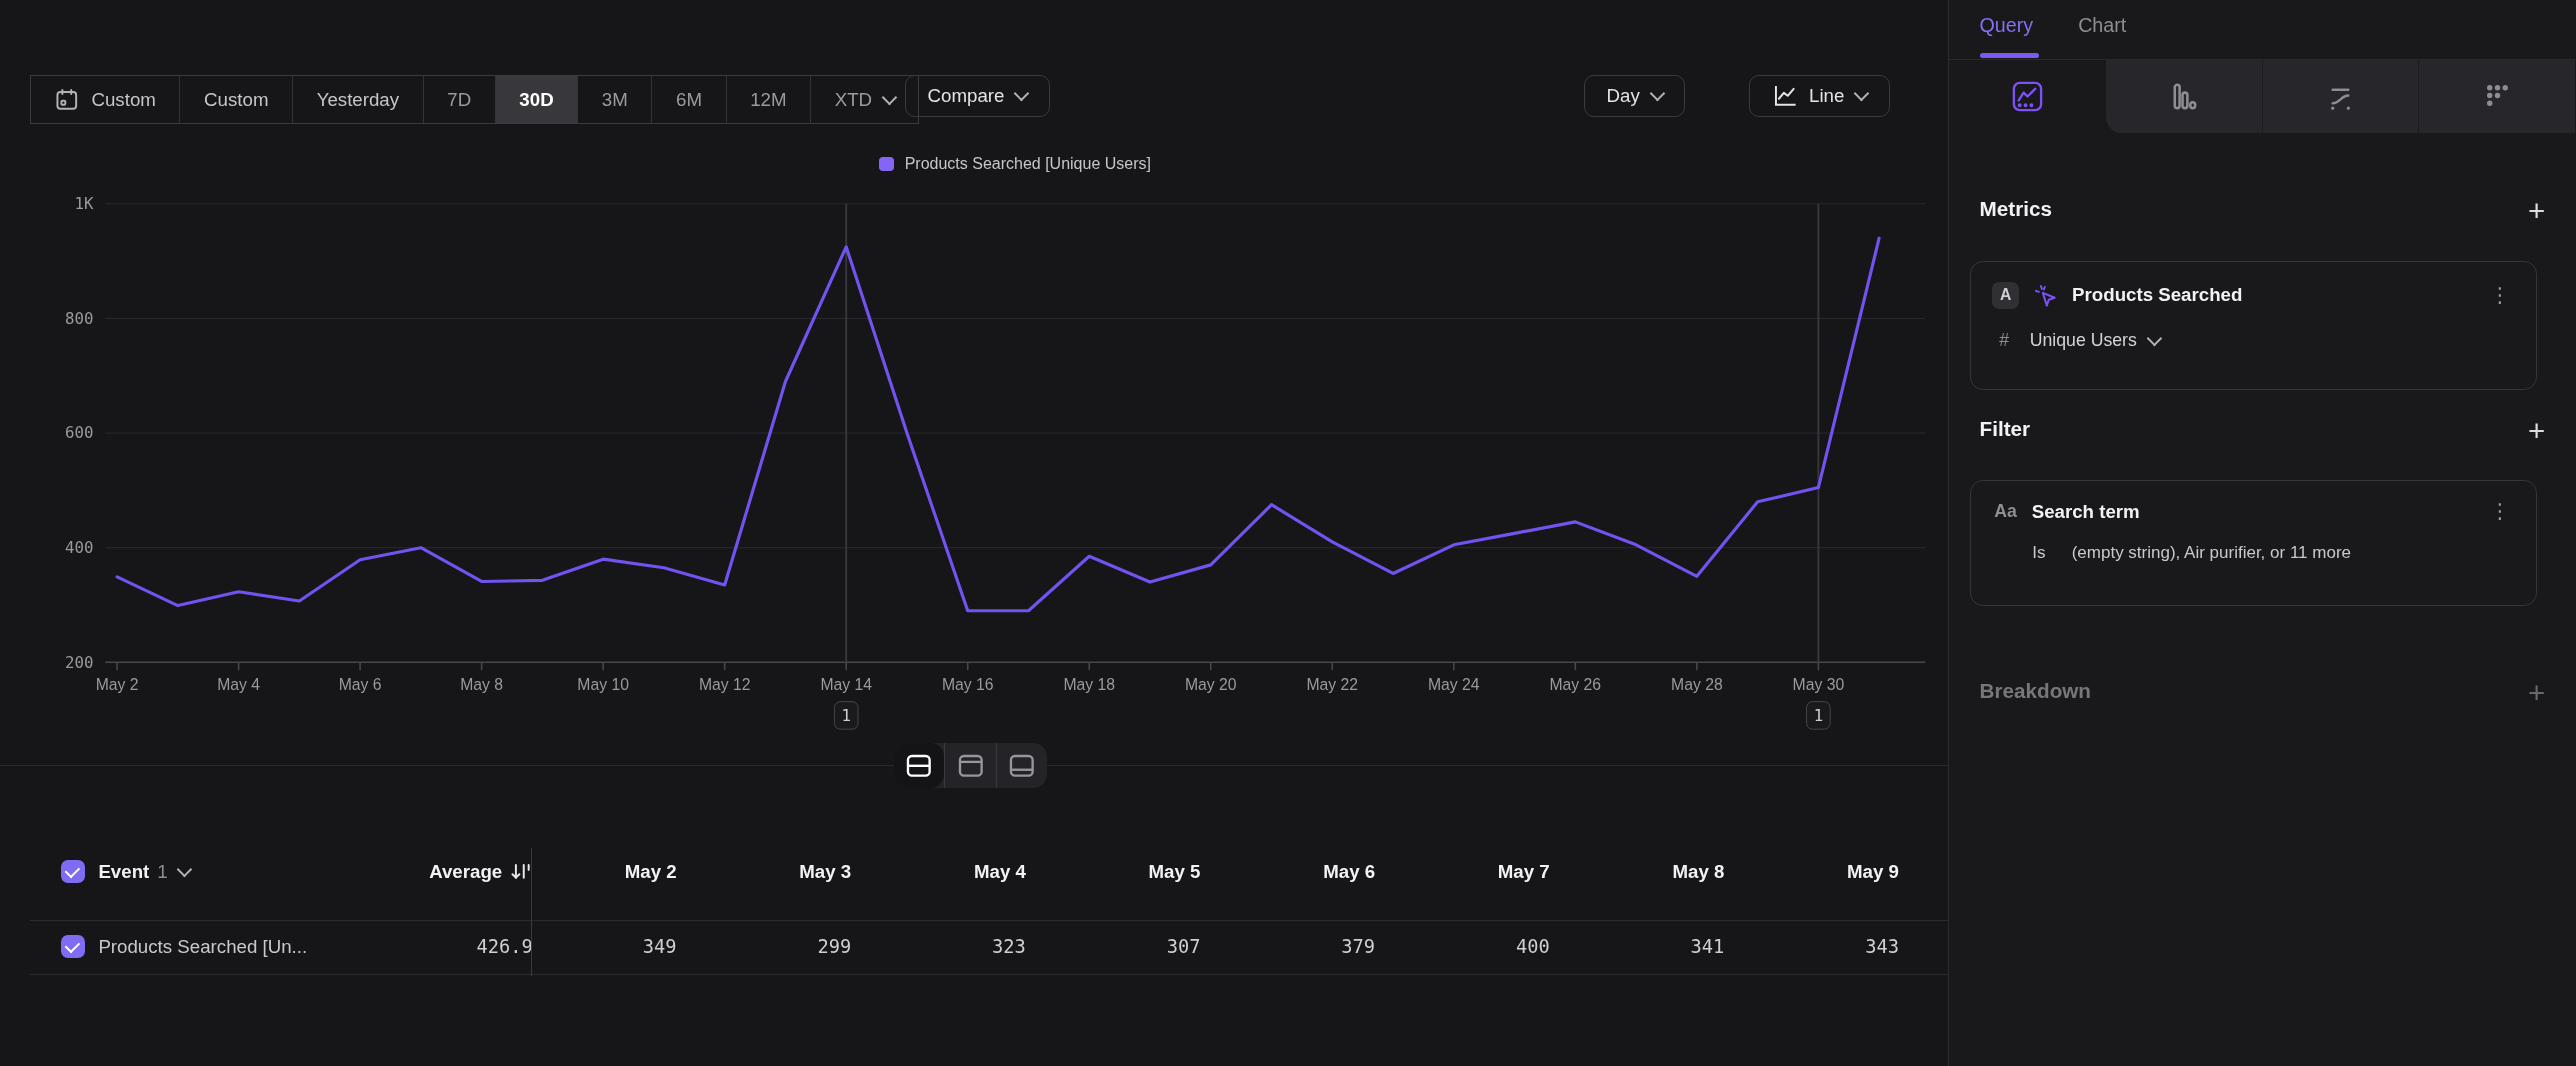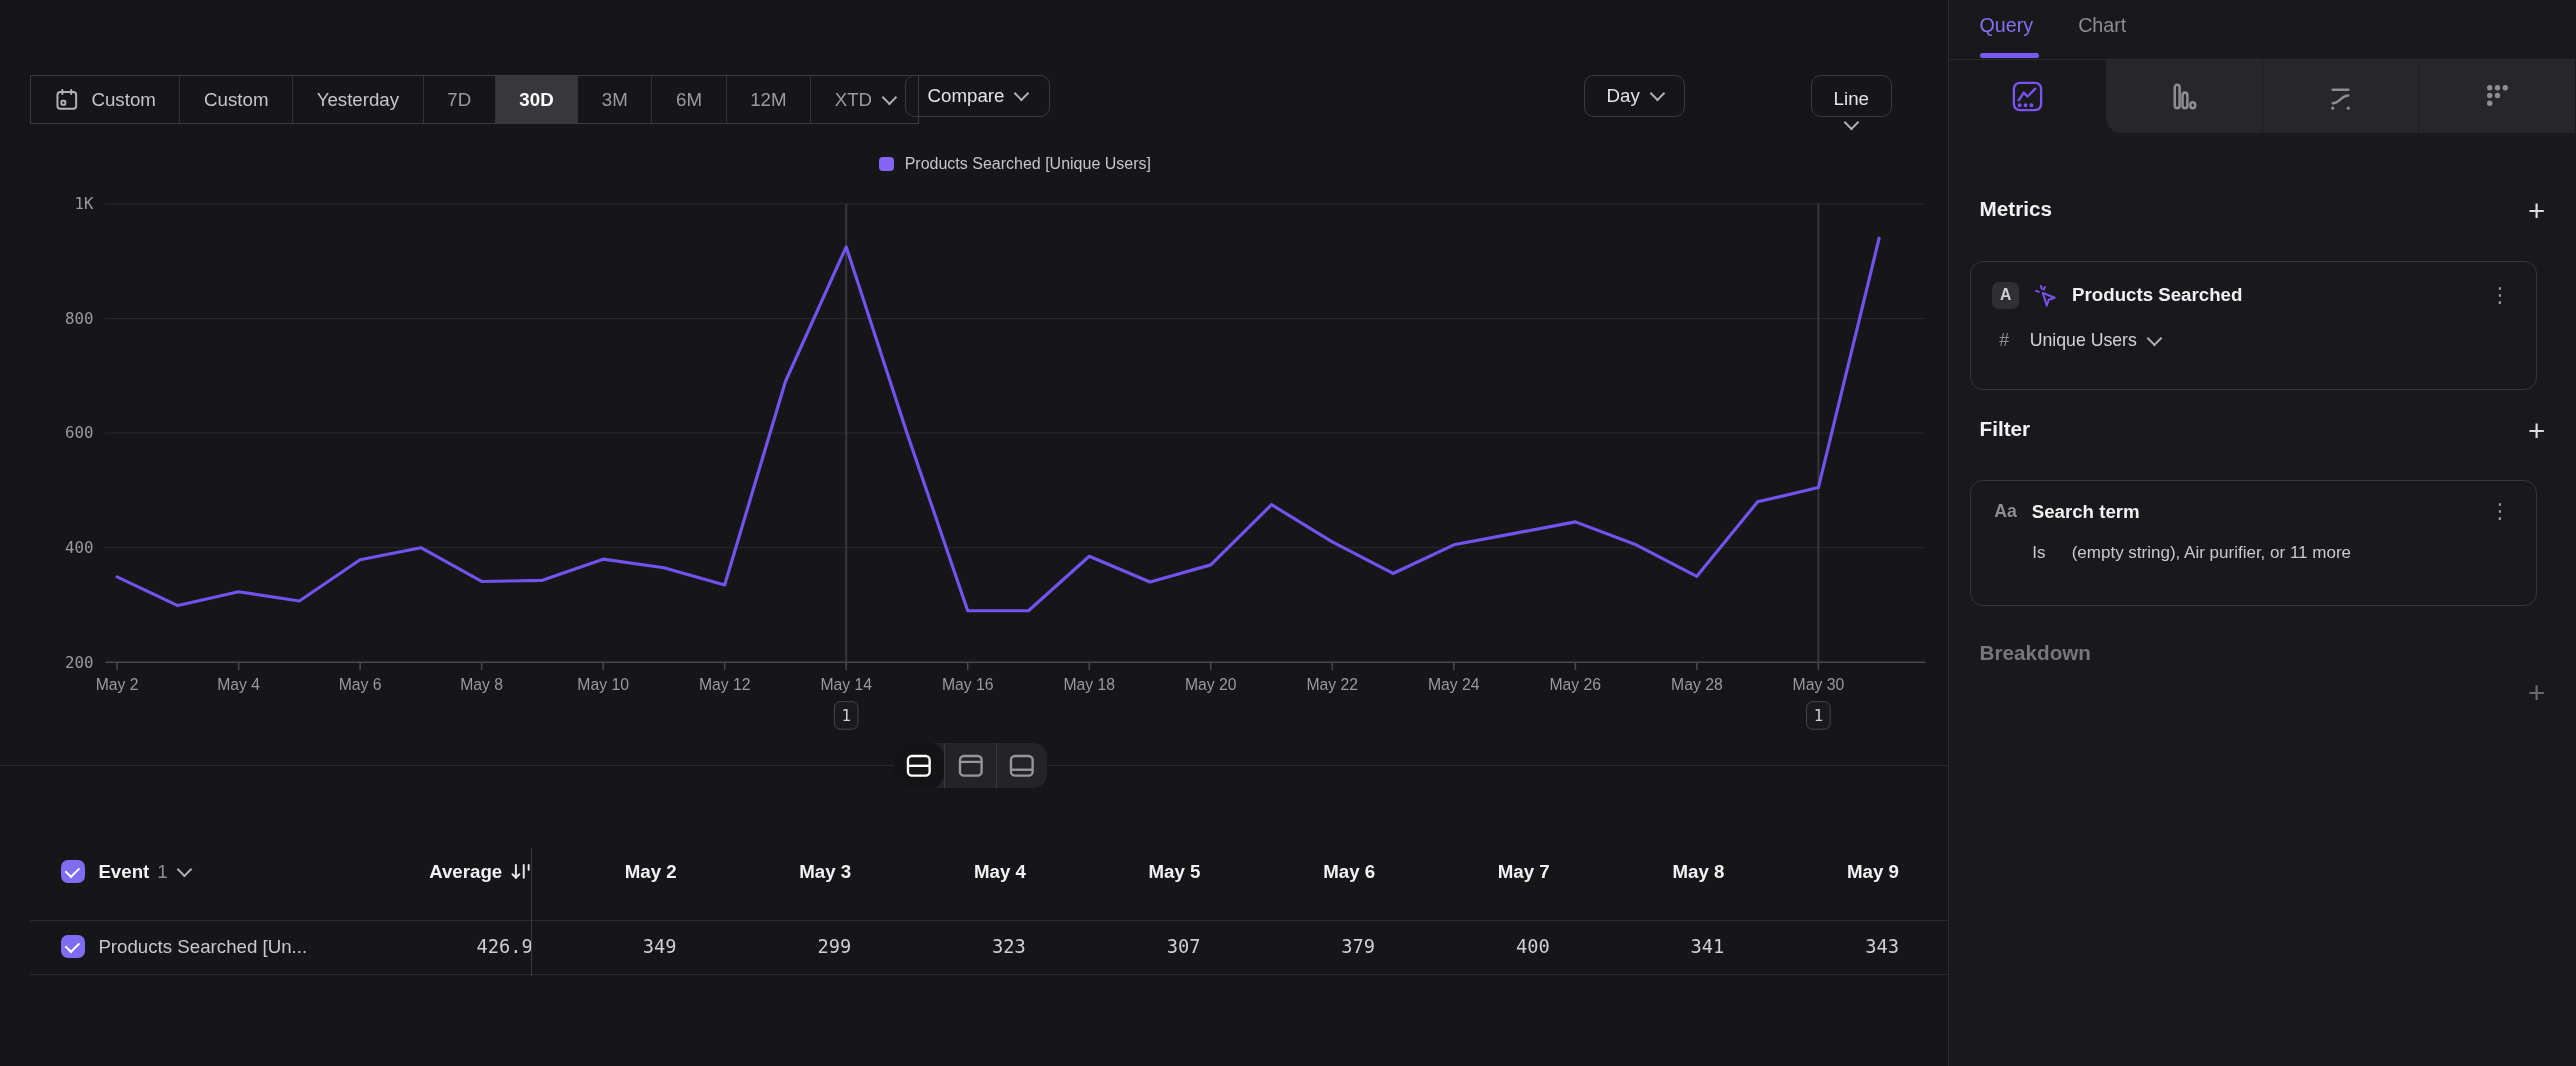--- a/index.html
+++ b/index.html
@@ -142,21 +142,21 @@
     <div class="btn" style="left:905px;">
       <span>Compare</span>
       <span class="chev"></span>
     </div>
 
     <div class="btn" style="left:1584px;">
       <span>Day</span>
       <span class="chev"></span>
     </div>
 
-    <div class="btn" style="left:1811px;flex-direction:column;">
+    <div class="btn" style="left:1749px;">
       <svg width="25.6" height="23.6" viewBox="0 0 26 24" fill="none" stroke="#e4e4e7" stroke-width="2">
         <path d="M4 2 V21 H24"></path>
         <polyline points="7,15 12,9 16,12 22,5" stroke-linejoin="round" stroke-linecap="round"></polyline>
       </svg>
       <span>Line</span>
       <span class="chev"></span>
     </div>
 
     <div class="legend">
       <span class="legend-swatch"></span>
@@ -365,17 +365,17 @@
         <span class="type-icon">Aa</span>
         <span class="card-name">Search term</span>
         <span class="kebab">⋮</span>
       </div>
       <div class="card-row2">
         <span class="filter-op">Is</span>
         <span class="filter-val">(empty string), Air purifier, or 11 more</span>
       </div>
     </div>
 
-    <div class="sb-heading dim" style="top:641px;">Breakdown</div>
+    <div class="sb-heading dim" style="top:679px;">Breakdown</div>
     <div class="sb-plus dim" style="left:570px;top:675px;position:absolute;">+</div>
   </div>
 </div>
 
 
 </body></html>

